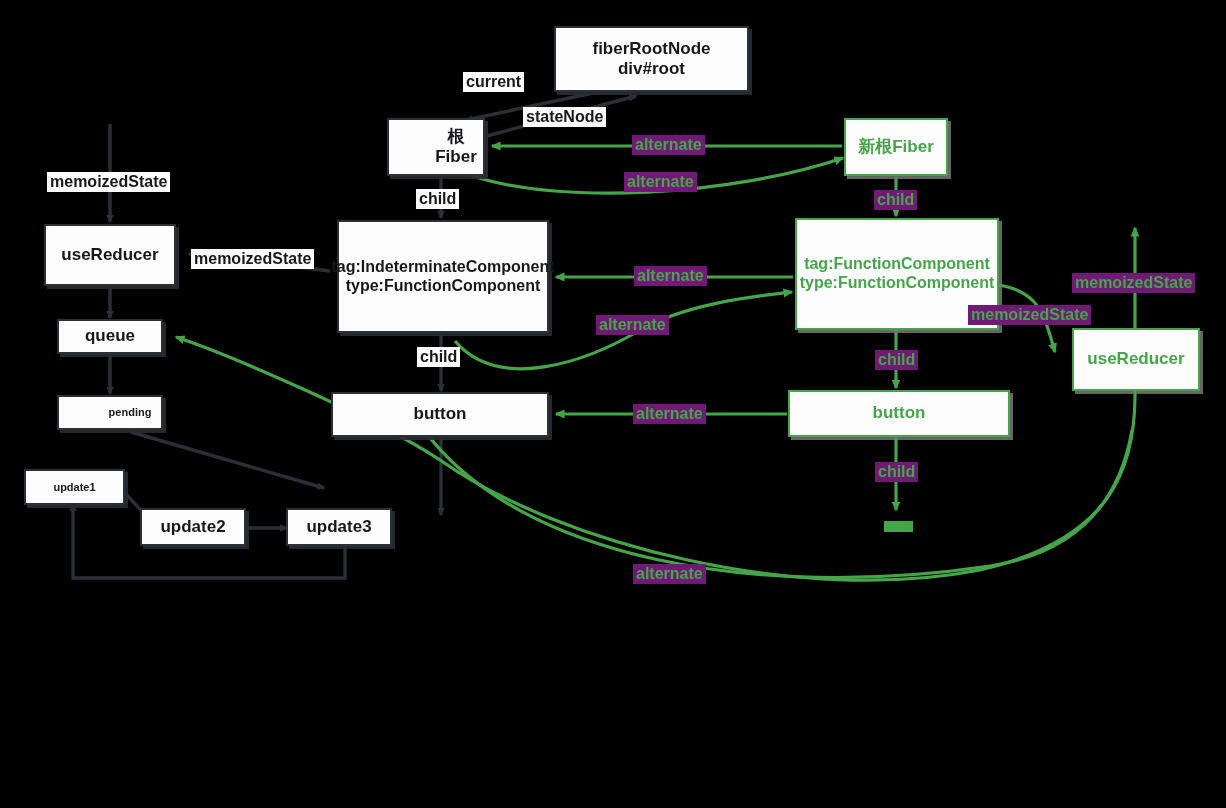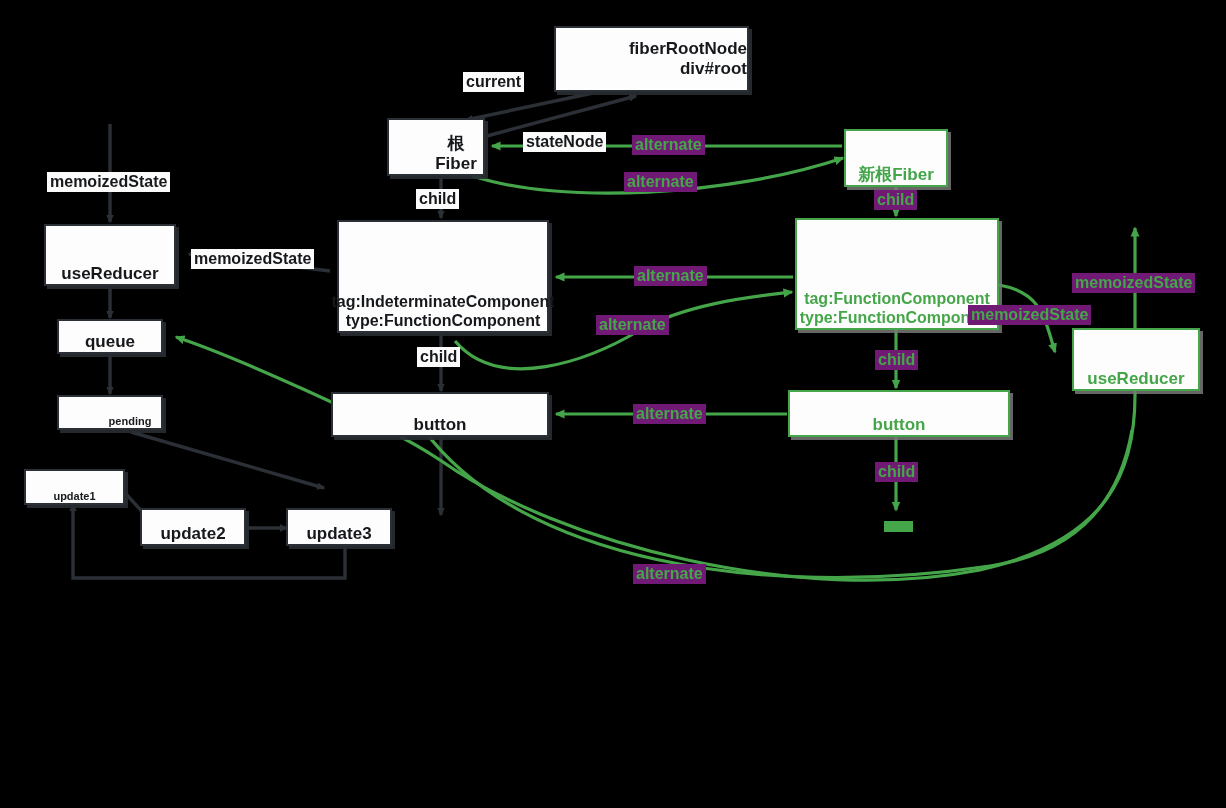--- a/index.html
+++ b/index.html
@@ -2,21 +2,21 @@
 <html><head>
 <meta charset="utf-8">
 <style>
   html,body{margin:0;padding:0;background:#000;}
   body{width:1226px;height:808px;overflow:hidden;
        font-family:"Liberation Sans","DejaVu Sans",sans-serif;}
   #stage{position:relative;width:1226px;height:808px;background:#000;}
   #edges{position:absolute;left:0;top:0;width:1226px;height:808px;}
 
   .node{position:absolute;box-sizing:border-box;background:#fdfdfd;
-        display:flex;align-items:flex-end;justify-content:center;text-align:center;
+        display:flex;align-items:center;justify-content:center;text-align:center;
         font-weight:bold;line-height:1.18;}
   .node.dark{border:2px solid #2b2f36;color:#16181c;
              box-shadow:3px 3px 0 rgba(40,44,50,.92);}
   .node.green{border:2px solid #45a649;color:#45a649;
               box-shadow:3px 3px 0 rgba(120,120,120,.85);}
 
   .lbl{position:absolute;background:#fbfbfb;padding:1px 3px;
        font-weight:bold;white-space:nowrap;line-height:1.1;box-sizing:border-box;}
   .lbl.dark{color:#16181c;text-align:right;}
   .lbl.green{color:#45a649;background:#701a75;}
@@ -131,40 +131,40 @@
   </div>
 
   <div class="node dark" style="left:140px;top:508px;width:106px;height:38px;font-size:17px;">
     <span>update2</span>
   </div>
 
   <div class="node dark" style="left:286px;top:508px;width:106px;height:38px;font-size:17px;">
     <span>update3</span>
   </div>
 
-  <div class="node green" style="left:844px;top:118px;width:104px;height:58px;font-size:17px;margin-top:11px;">
+  <div class="node green" style="left:844px;top:118px;width:104px;height:58px;font-size:17px;">
     <span>新根Fiber</span>
   </div>
 
   <div class="node green" style="left:795px;top:218px;width:204px;height:112px;font-size:16px;padding:0 20px;">
     <span>tag:FunctionComponent type:FunctionComponent</span>
   </div>
 
   <div class="node green" style="left:788px;top:390px;width:222px;height:47px;font-size:17px;">
     <span>button</span>
   </div>
 
   <div class="node green" style="left:1072px;top:328px;width:128px;height:63px;font-size:17px;">
     <span>useReducer</span>
   </div>
 
   <div class="swatch" style="left:884px;top:521px;width:29px;height:11px;"></div>
 
   <div class="lbl dark" style="left:463px;top:72px;font-size:16px;">current</div>
-  <div class="lbl dark" style="left:523px;top:107px;font-size:16px;margin-top:25px;">stateNode</div>
+  <div class="lbl dark" style="left:523px;top:107px;font-size:16px;">stateNode</div>
   <div class="lbl dark" style="left:416px;top:189px;font-size:16px;">child</div>
   <div class="lbl dark" style="left:417px;top:347px;font-size:16px;">child</div>
   <div class="lbl dark" style="left:47px;top:172px;font-size:16px;">memoizedState</div>
   <div class="lbl dark" style="left:191px;top:249px;font-size:16px;">memoizedState</div>
 
   <div class="lbl green" style="left:632px;top:135px;font-size:16px;">alternate</div>
   <div class="lbl green" style="left:624px;top:172px;font-size:16px;">alternate</div>
   <div class="lbl green" style="left:874px;top:190px;font-size:16px;">child</div>
   <div class="lbl green" style="left:634px;top:266px;font-size:16px;">alternate</div>
   <div class="lbl green" style="left:596px;top:315px;font-size:16px;">alternate</div>

